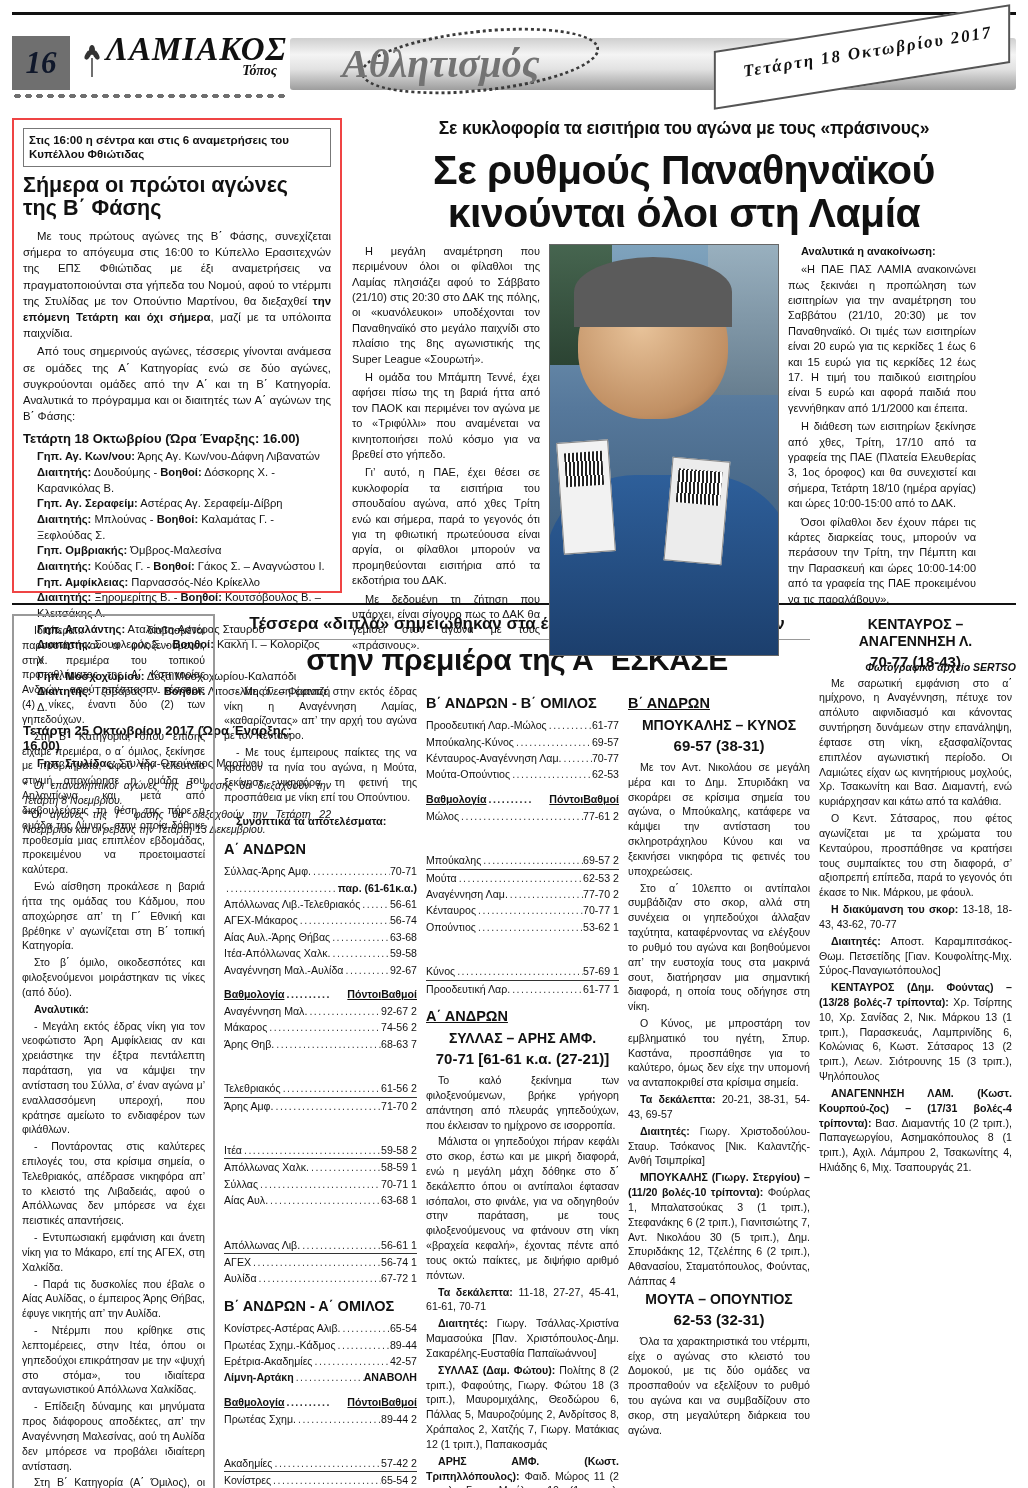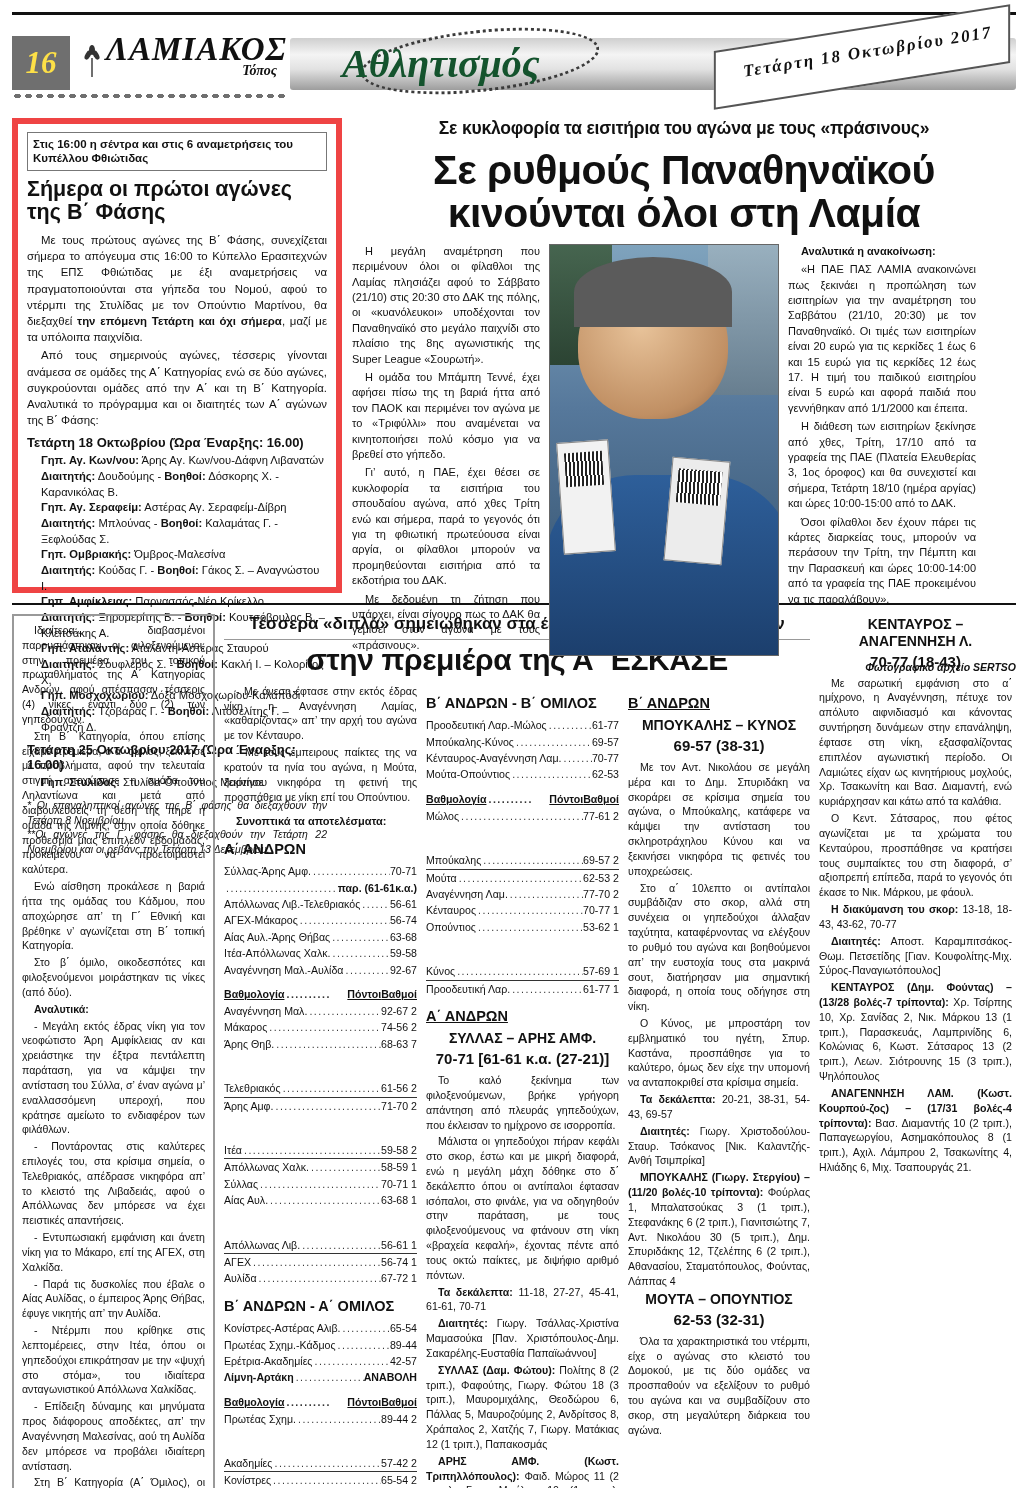--- a/index.html
+++ b/index.html
@@ -12,21 +12,21 @@
     position:relative;
     overflow:hidden;
   }
   .page { width:1028px; height:1488px; position:relative; padding:0 12px; }
 
   
   .masthead { position:relative; height:80px; margin-top:26px; }
   .rule-top { position:absolute; top:-14px; left:0; right:0; height:3px; background:#111; }
   .folio {
     position:absolute; left:0; top:10px;
-    width:58px; height:54px; background:#6f6f6f; color:#fde047;
+    width:58px; height:54px; background:#6f6f6f; color:#0f172a;
     display:flex; align-items:center; justify-content:center;
     font-family:"Liberation Serif", serif; font-style:italic; font-weight:bold; font-size:31px;
   }
   .dots { position:absolute; left:0; top:66px; width:276px; height:8px;
     background-image:radial-gradient(#6f6f6f 42%, transparent 44%);
     background-size:11px 8px; }
   .logo-wrap { position:absolute; left:72px; top:6px; }
   .logo-flower { position:absolute; left:0; top:12px; width:16px; height:34px; }
   .logo-main {
     font-family:"Liberation Serif", serif; font-weight:bold; font-style:italic;
@@ -37,41 +37,41 @@
     font-size:14px; text-align:right; margin-top:-4px; margin-left:22px; padding-right:10px;
   }
   .banner-bar {
     position:absolute; left:278px; right:0; top:12px; height:52px;
     background:linear-gradient(to bottom,#cfcfcf 0%,#f4f4f4 32%,#e2e2e2 60%,#9d9d9d 100%);
     border-radius:3px;
   }
   .section-title {
     position:absolute; left:330px; top:14px; z-index:4;
     font-family:"Liberation Serif", serif; font-style:italic; font-weight:bold;
-    font-size:40px; color:#14532d;
+    font-size:40px; color:#737373;
   }
   .section-oval {
     position:absolute; left:348px; top:4px; width:240px; height:62px;
     border:3px dotted #3a3a3a; border-radius:50%; transform:rotate(-6deg); z-index:3;
   }
   .datebox {
     position:absolute; right:4px; top:2px; width:300px; height:58px;
     border:2px solid #555; transform:rotate(-9deg) skewX(-9deg);
     background:#fff;
   }
   .datetext {
     position:absolute; right:22px; top:16px; z-index:5;
     transform:rotate(-9deg);
     font-family:"Liberation Serif", serif; font-style:italic; font-weight:bold;
     font-size:17px; letter-spacing:2px; color:#111;
   }
 
   
   .top-section { display:flex; gap:10px; margin-top:12px; height:475px; }
-  .left-box { width:330px; border:6px solid #ef4444; padding:8px 9px; background:#fff; }
+  .left-box { width:330px; border:2px solid #ef4444; padding:8px 9px; background:#fff; }
   .left-kicker {
     font-size:11.5px; font-weight:bold; border:1.5px solid #777; padding:4px 5px;
     line-height:1.25; margin-bottom:7px;
   }
   .left-head {
     font-size:21.5px; font-weight:bold; line-height:1.1; margin:2px 8px 7px 0;
   }
   .body-text { font-size:11.4px; line-height:1.42; text-align:justify; }
   .body-text p { margin:0 0 2px 0; text-indent:14px; }
   .body-text b { font-weight:bold; }

